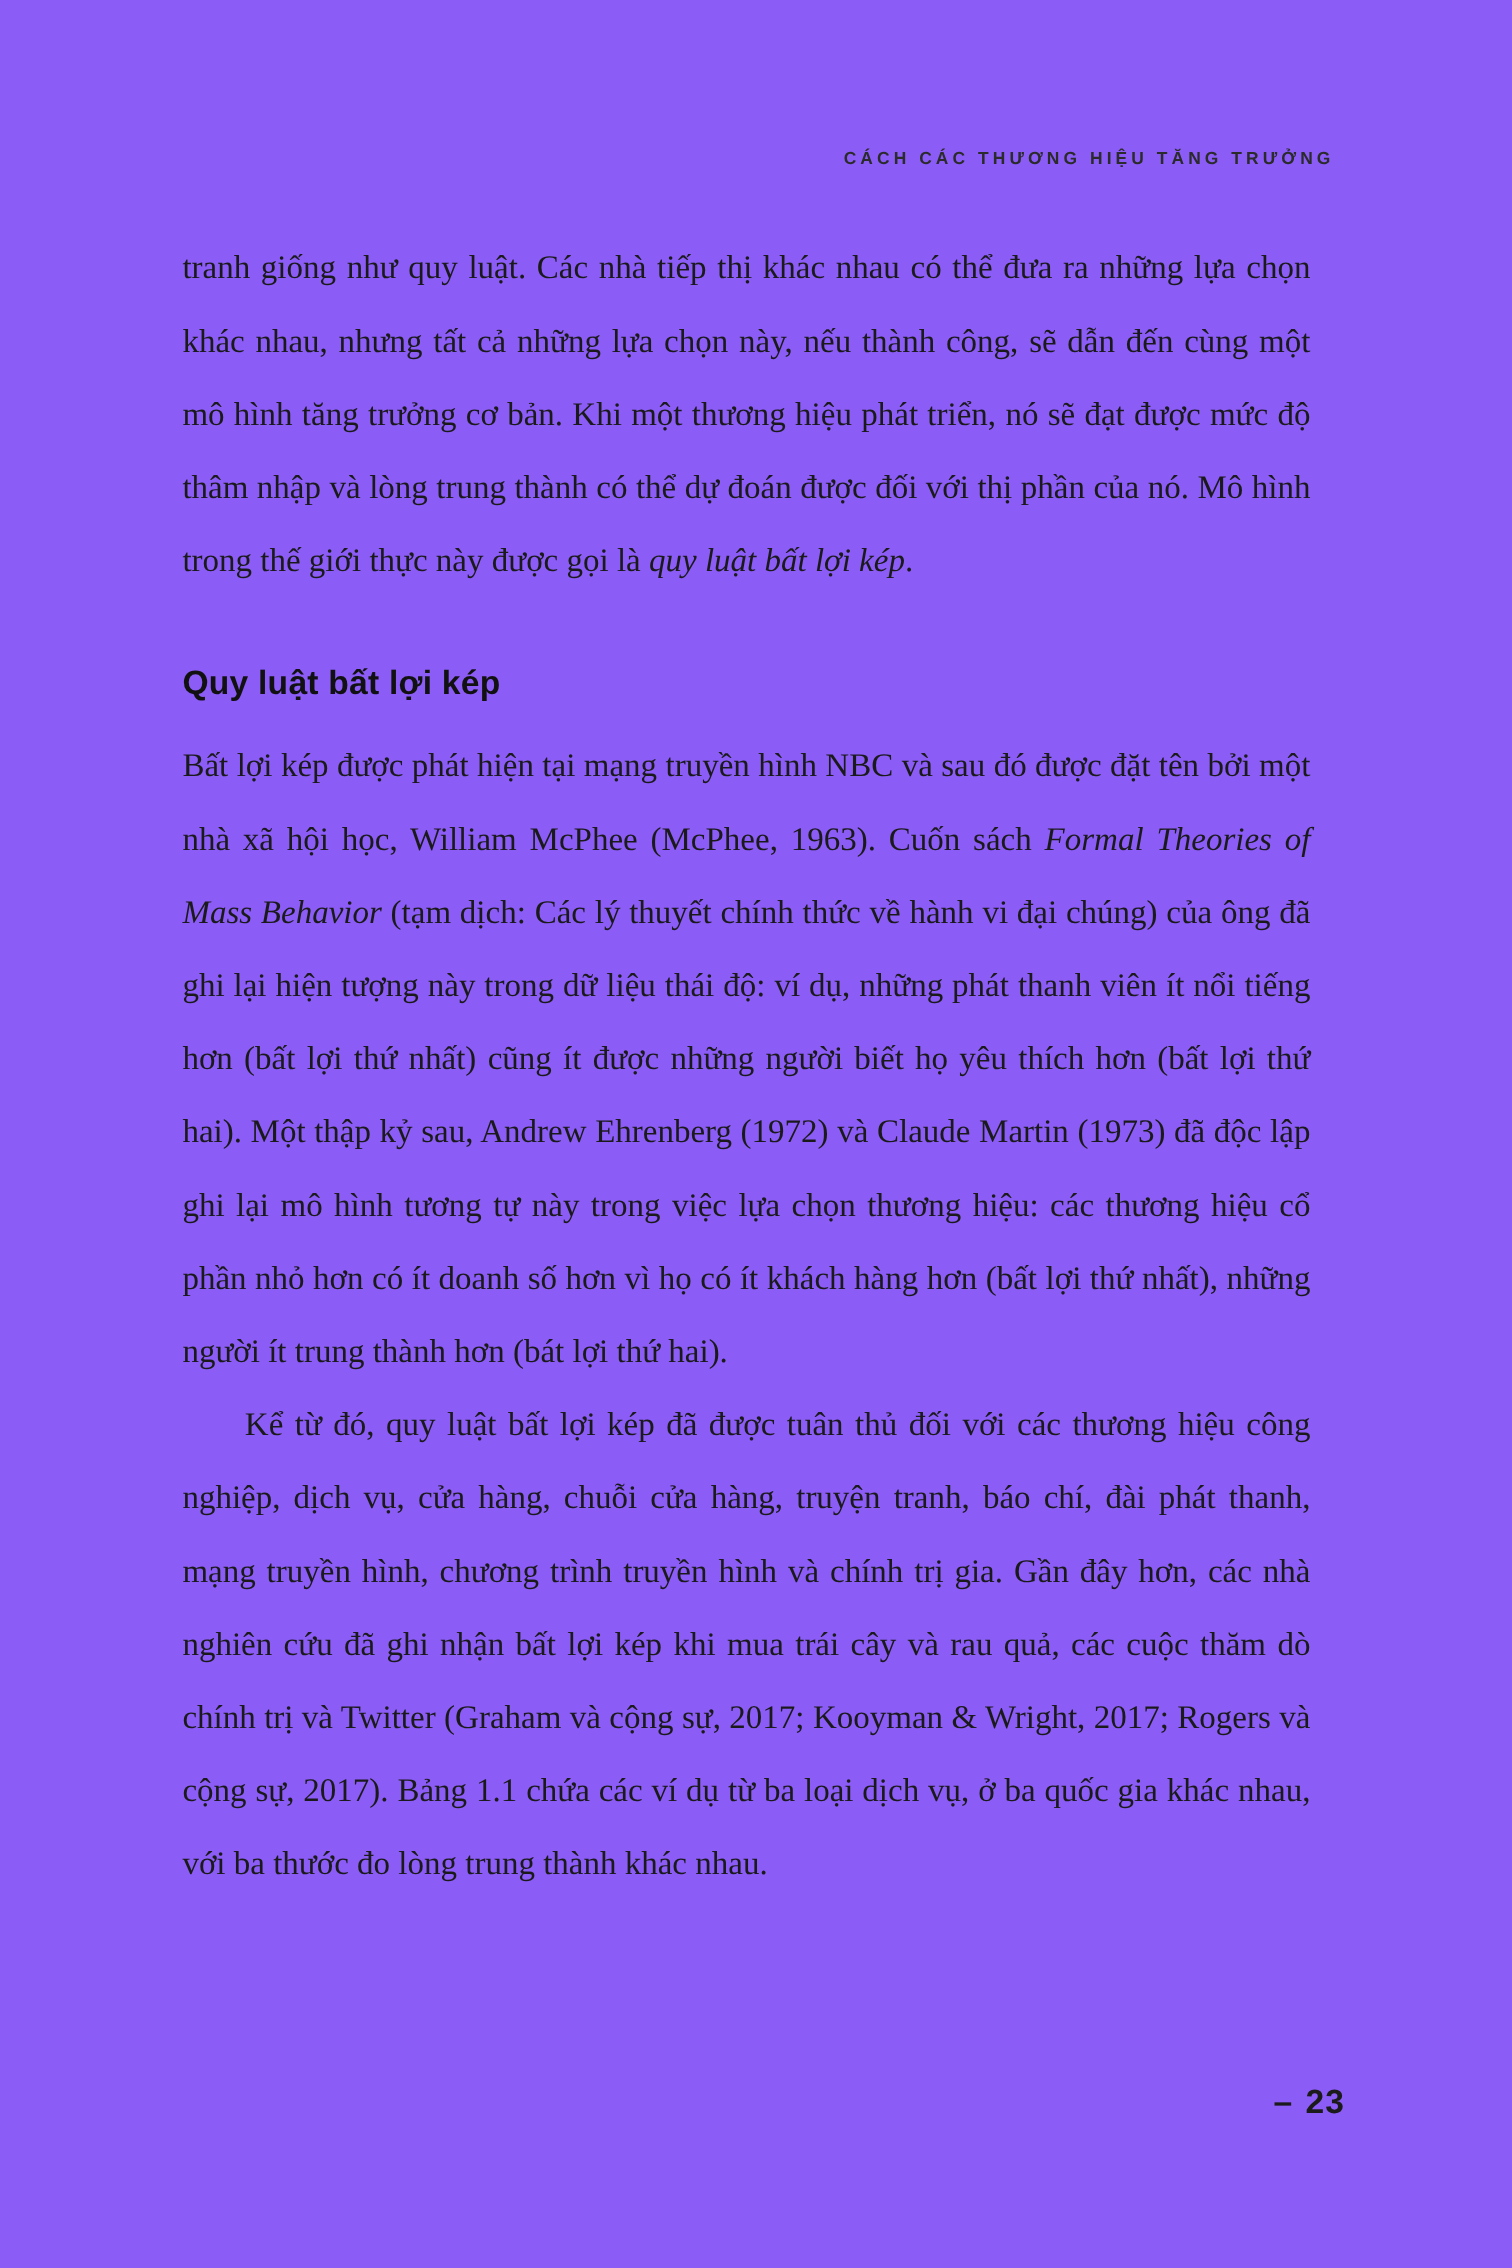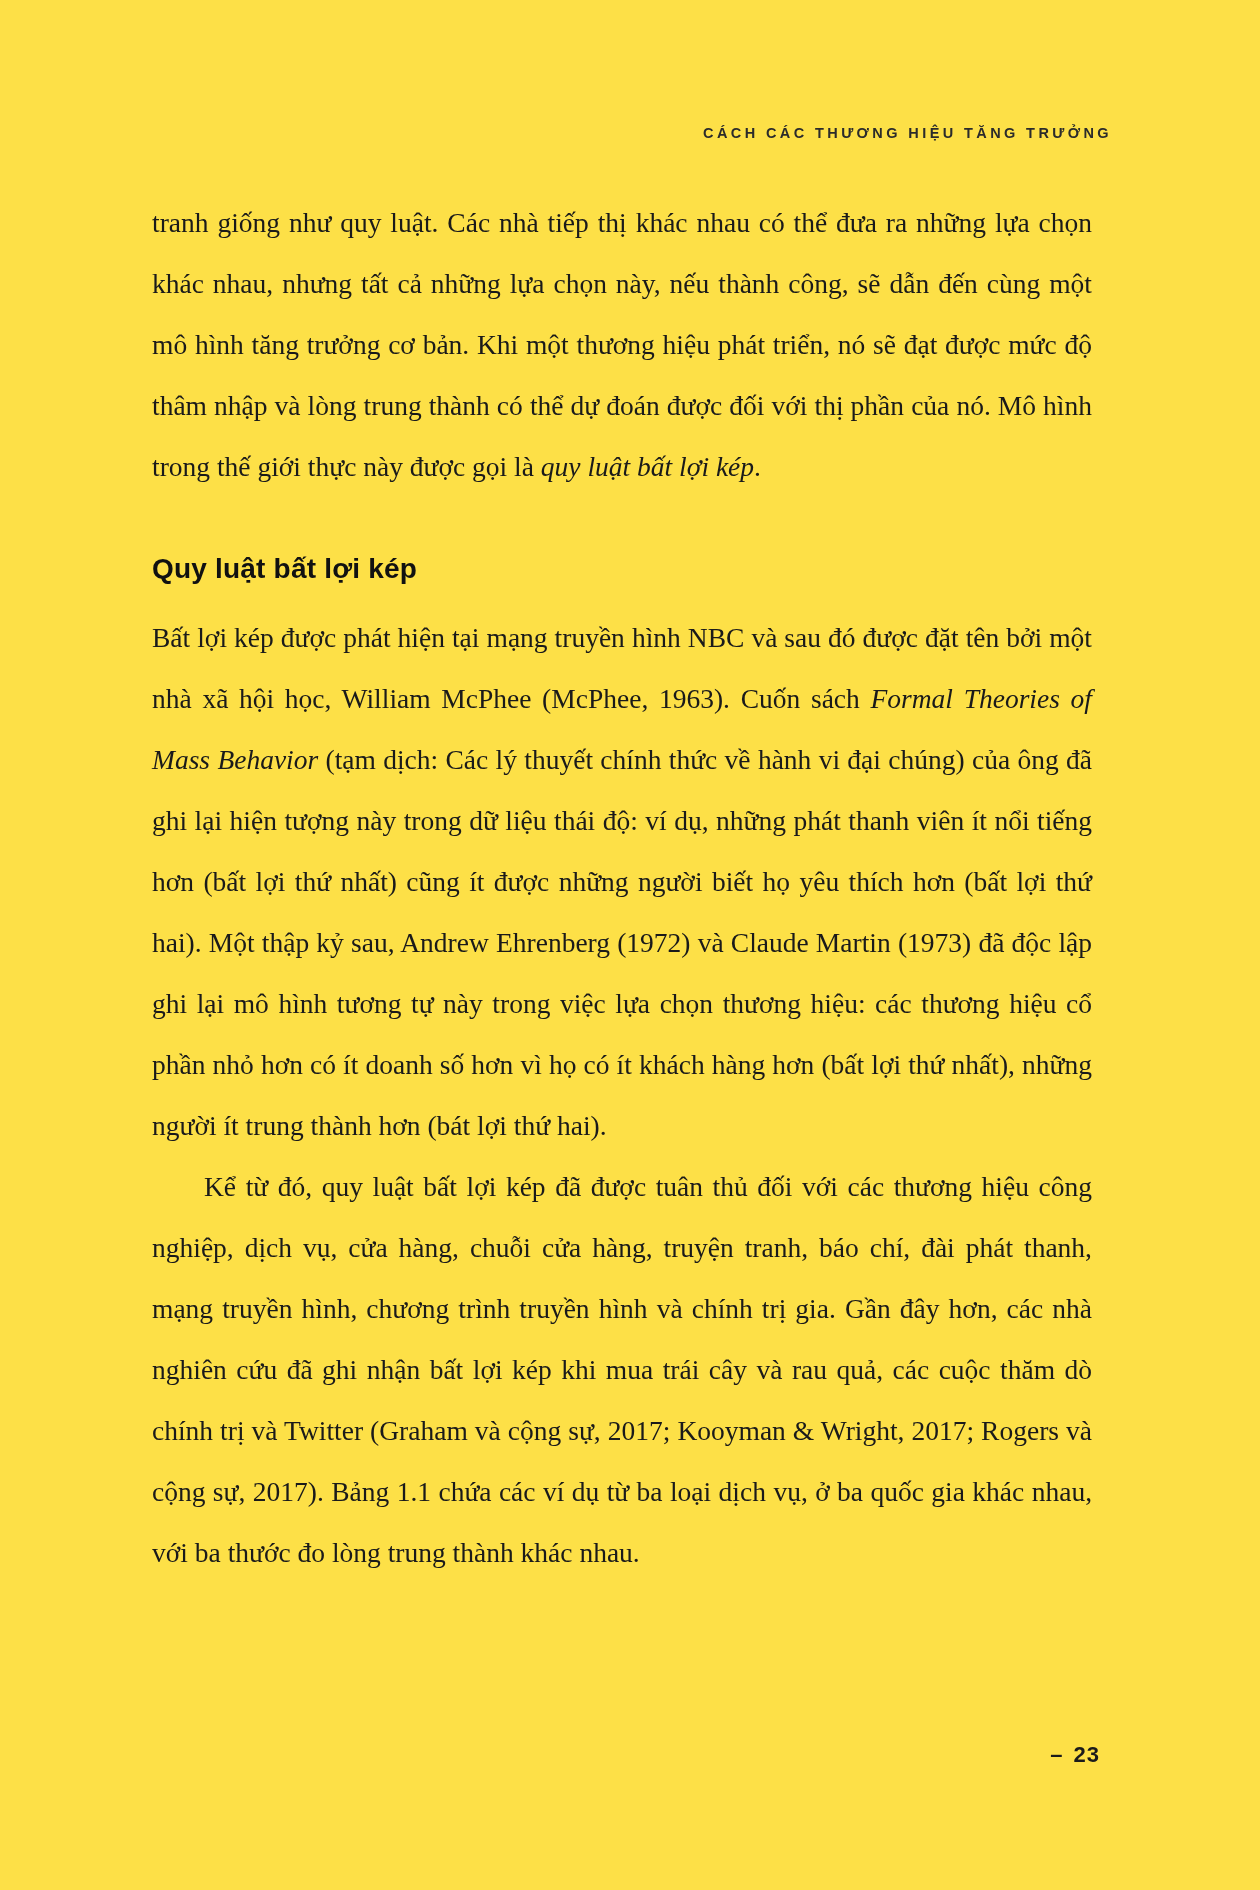--- a/index.html
+++ b/index.html
@@ -4,21 +4,21 @@
 <style>
   html, body {
     margin: 0;
     padding: 0;
     background: #ffffff;
   }
   .page {
     position: relative;
     width: 1260px;
     height: 1890px;
-    background: #fde047;
+    background: #8b5cf6;
     box-sizing: border-box;
     font-family: "Liberation Serif", serif;
     color: #1a1a1a;
     overflow: hidden;
   }
   .running-head {
     position: absolute;
     top: 125px;
     right: 148px;
     font-family: "Liberation Sans", sans-serif;
@@ -60,23 +60,23 @@
     letter-spacing: 0.2px;
     color: #111111;
     margin: 56px 0 22px 0;
   }
   em {
     font-style: italic;
   }
   .folio {
     position: absolute;
     bottom: 122px;
-    right: 160px;
+    right: 139px;
     font-family: "Liberation Sans", sans-serif;
-    font-size: 22px;
+    font-size: 28px;
     font-weight: 600;
     color: #1b1b1b;
     letter-spacing: 1px;
     white-space: nowrap;
   }
   .folio .dash {
     margin-right: 10px;
   }
 </style>
 </head>

